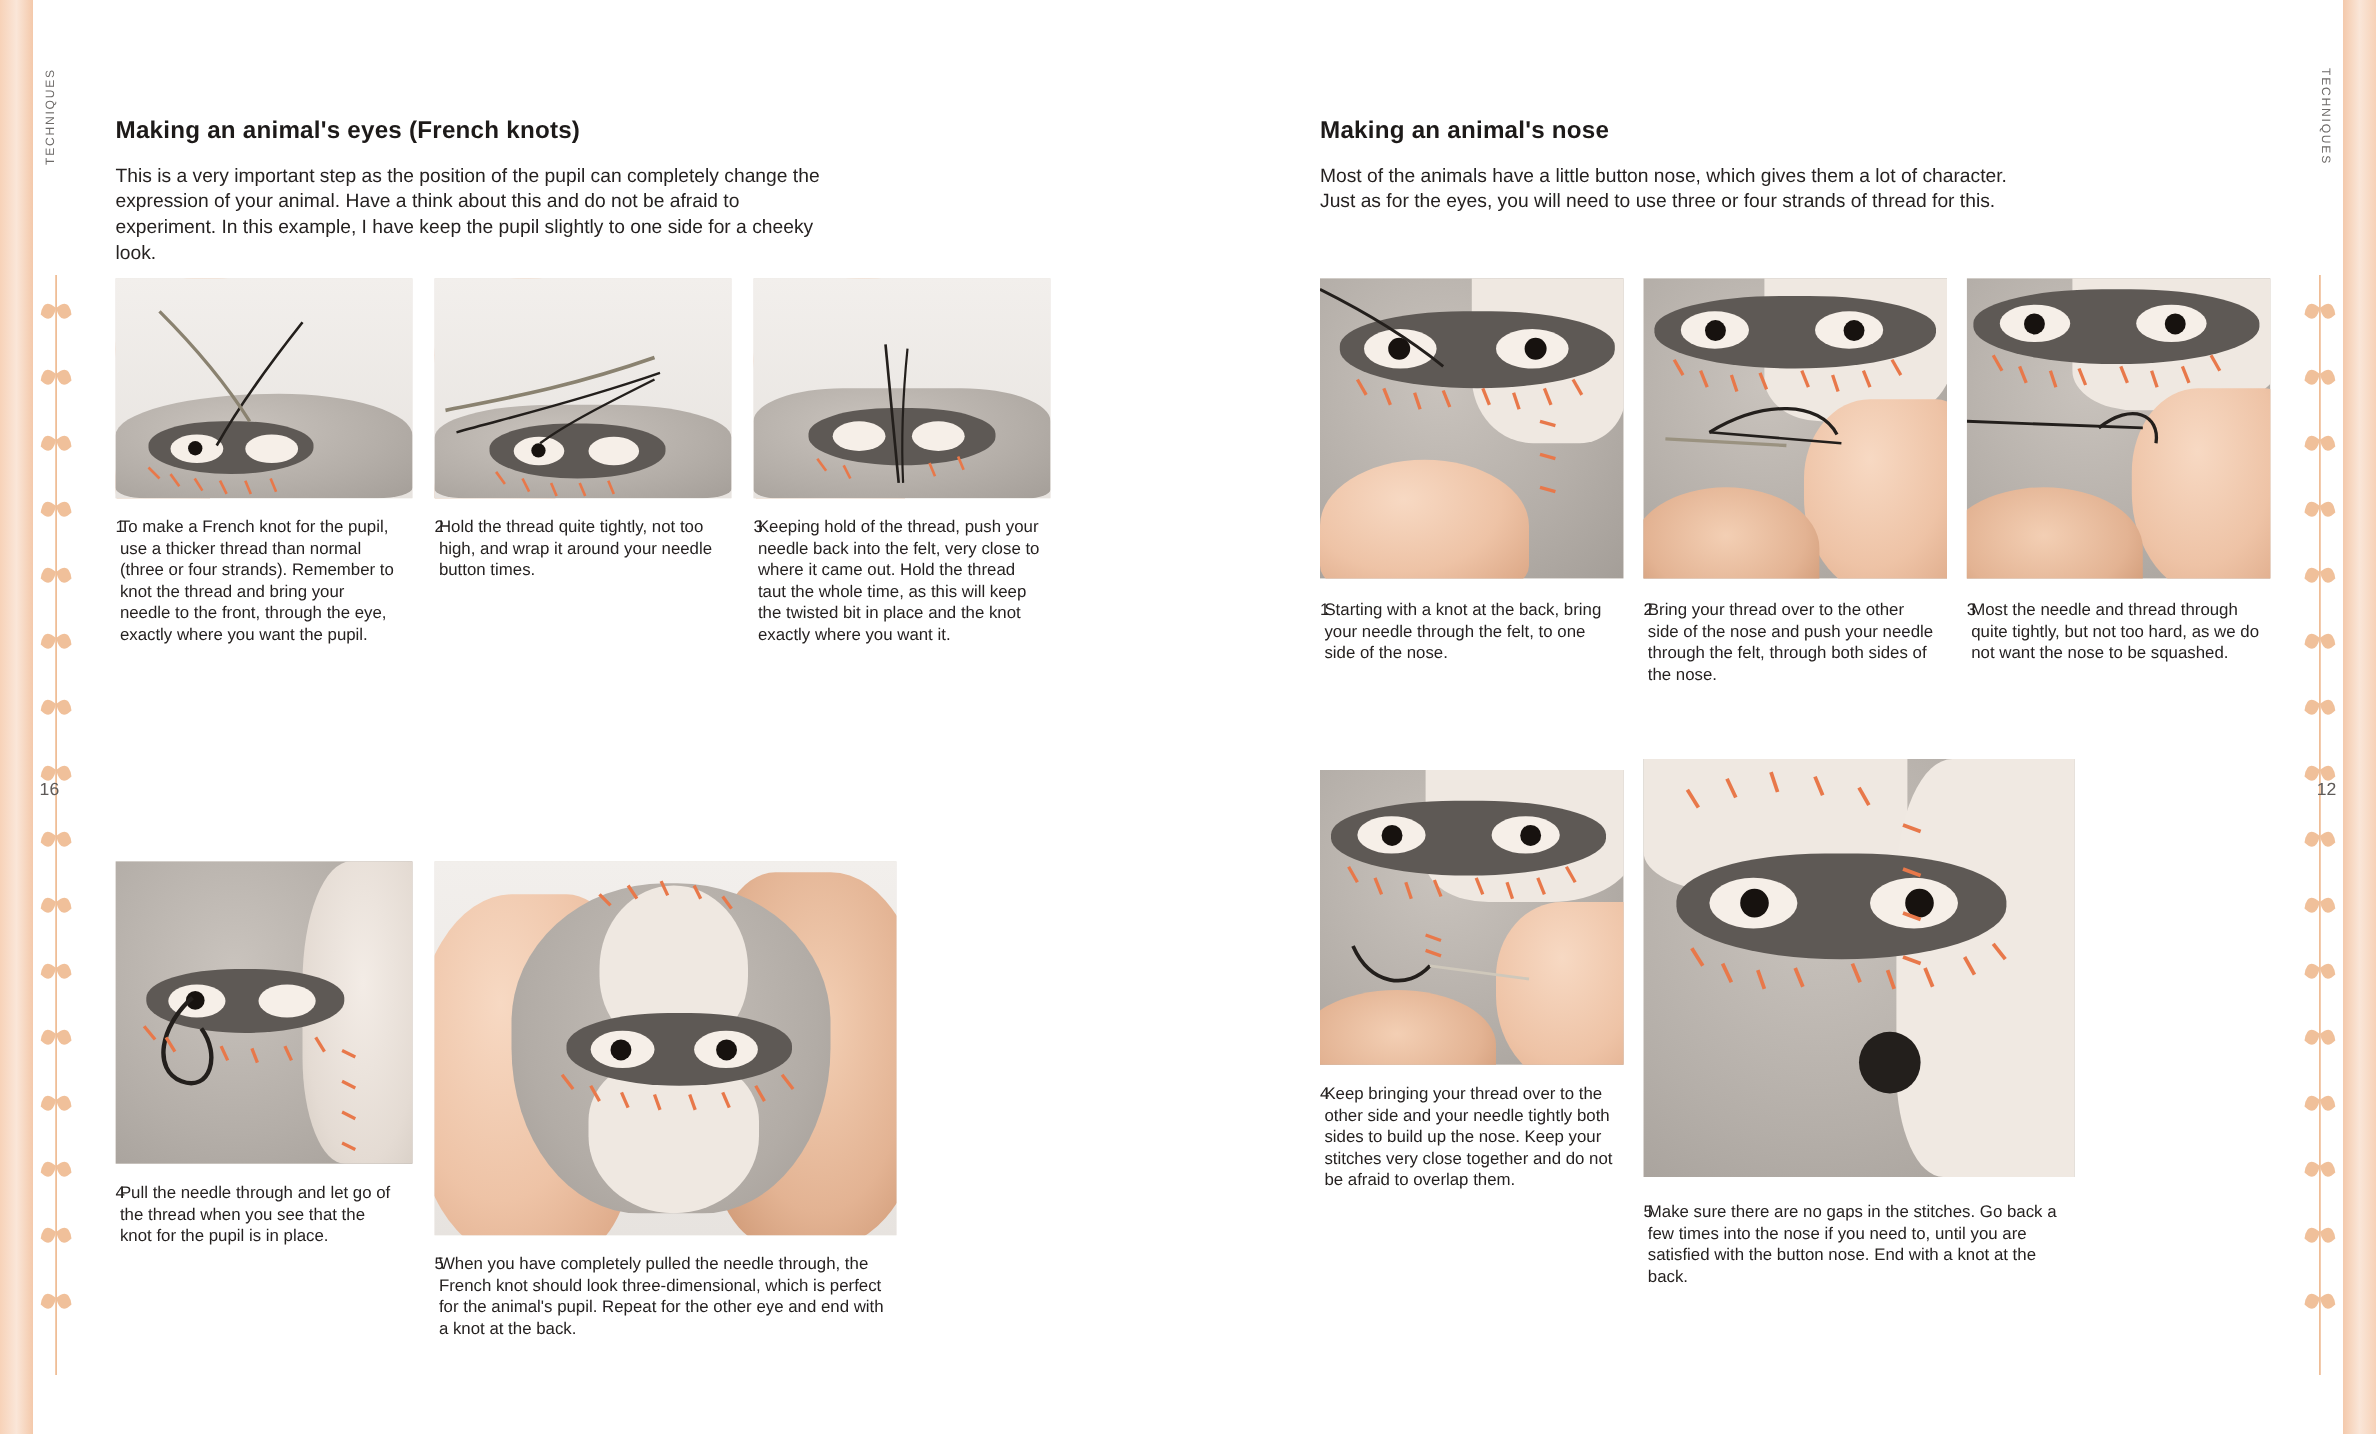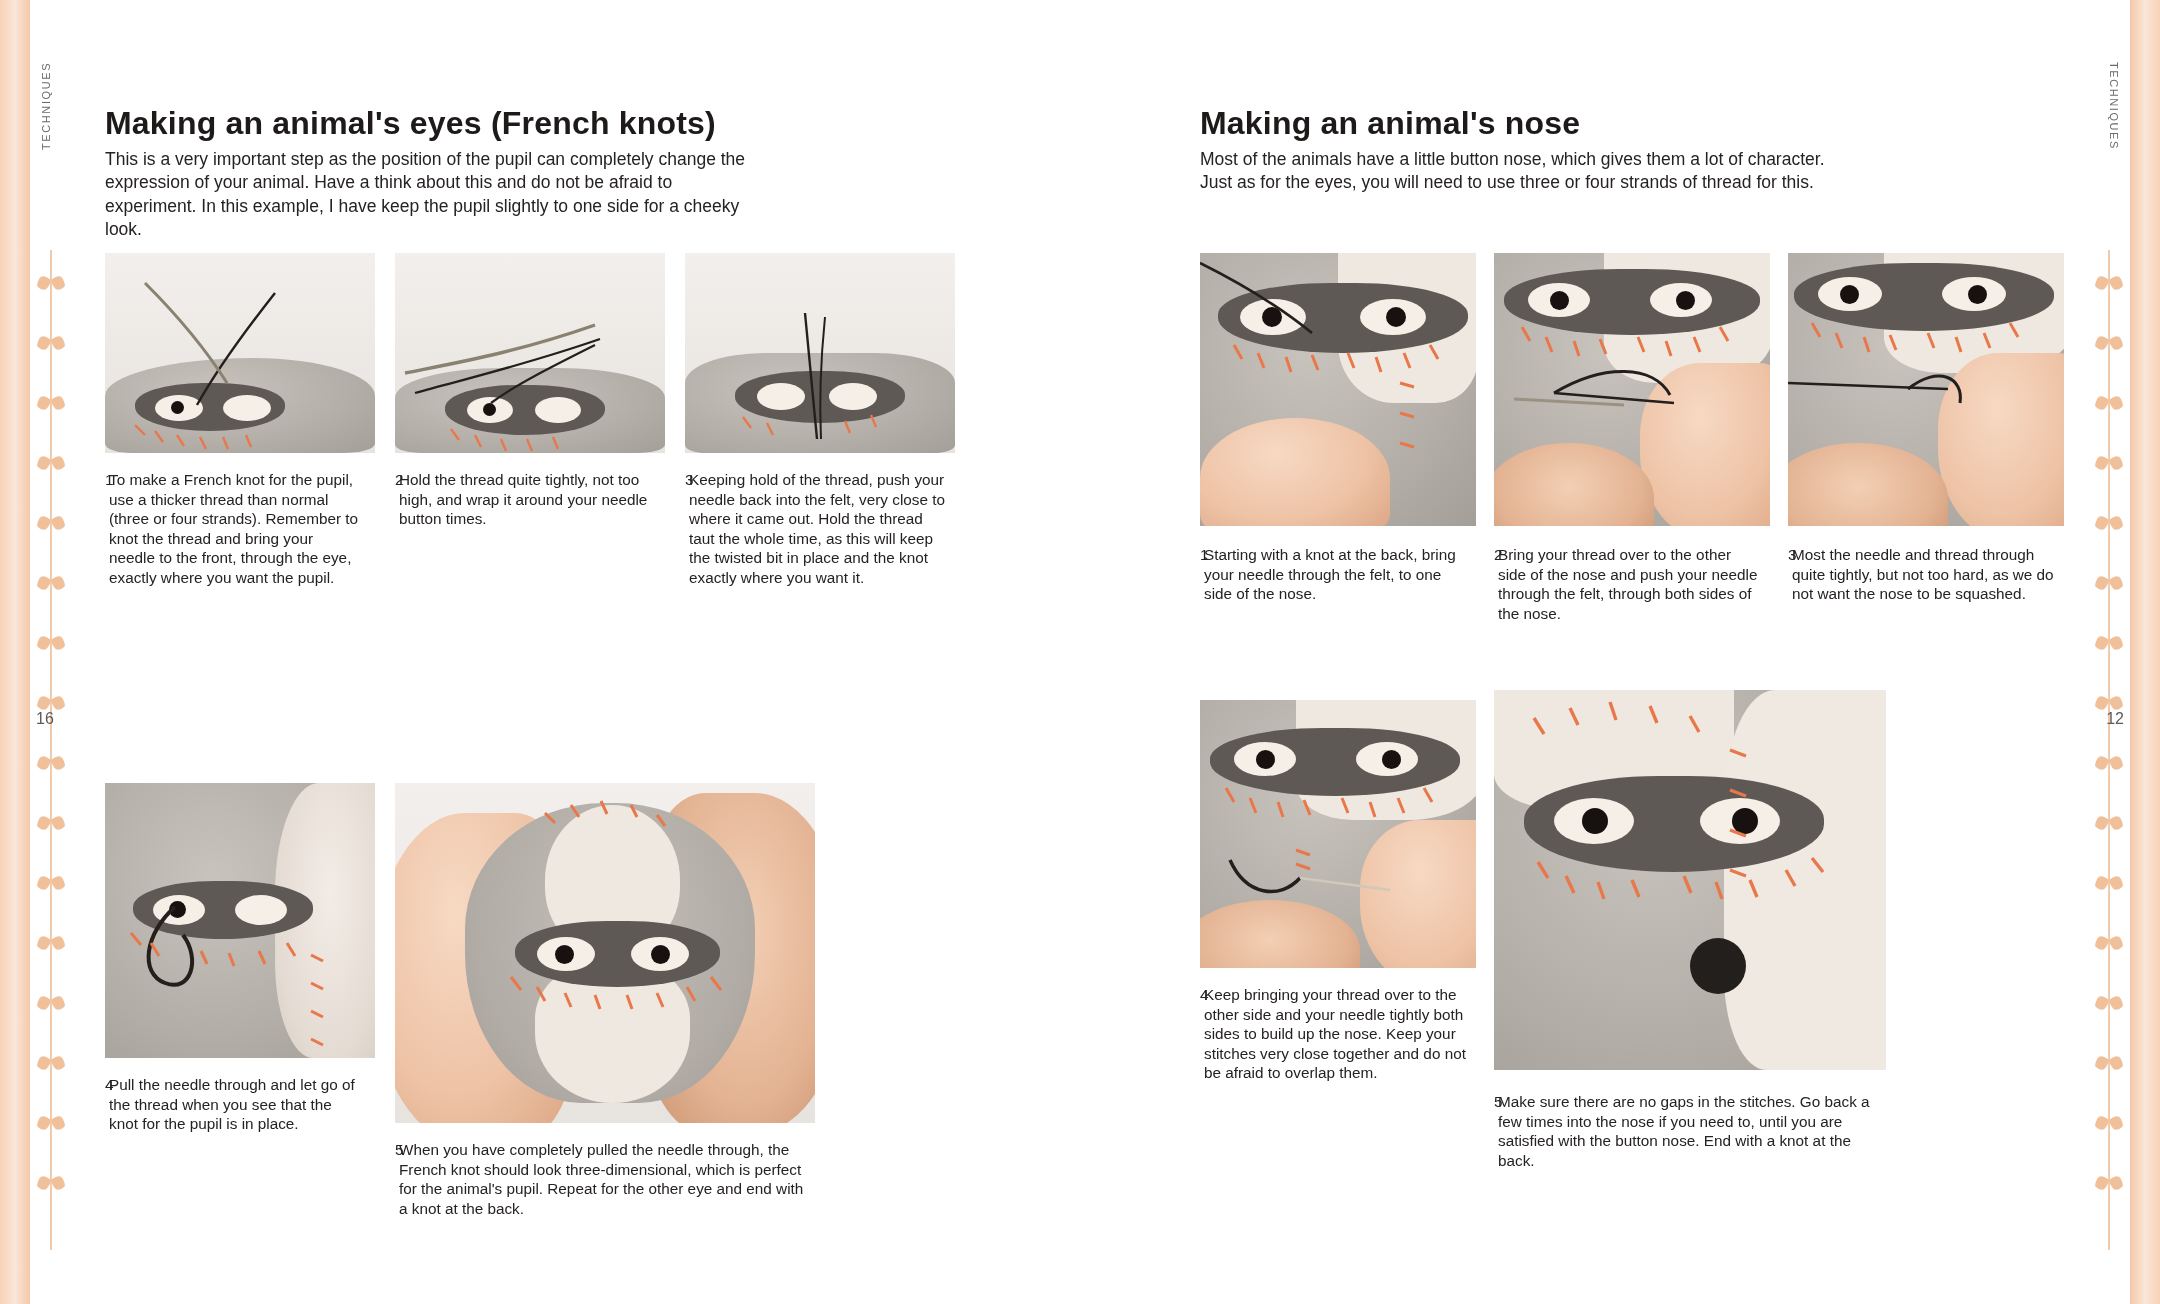--- a/index.html
+++ b/index.html
@@ -82,21 +82,21 @@
 
   
   .page {
     position: absolute;
     top: 0;
   }
   .page.left  { left: 105px;  width: 900px; }
   .page.right { left: 1200px; width: 900px; }
 
   h2.section-title {
-    font-size: 32px;
+    font-size: 22px;
     font-weight: bold;
     letter-spacing: 0.2px;
     margin: 0;
     padding: 0;
     position: absolute;
     top: 105px;
     color: #1d1a19;
     font-family: "Liberation Sans", sans-serif;
   }
 

